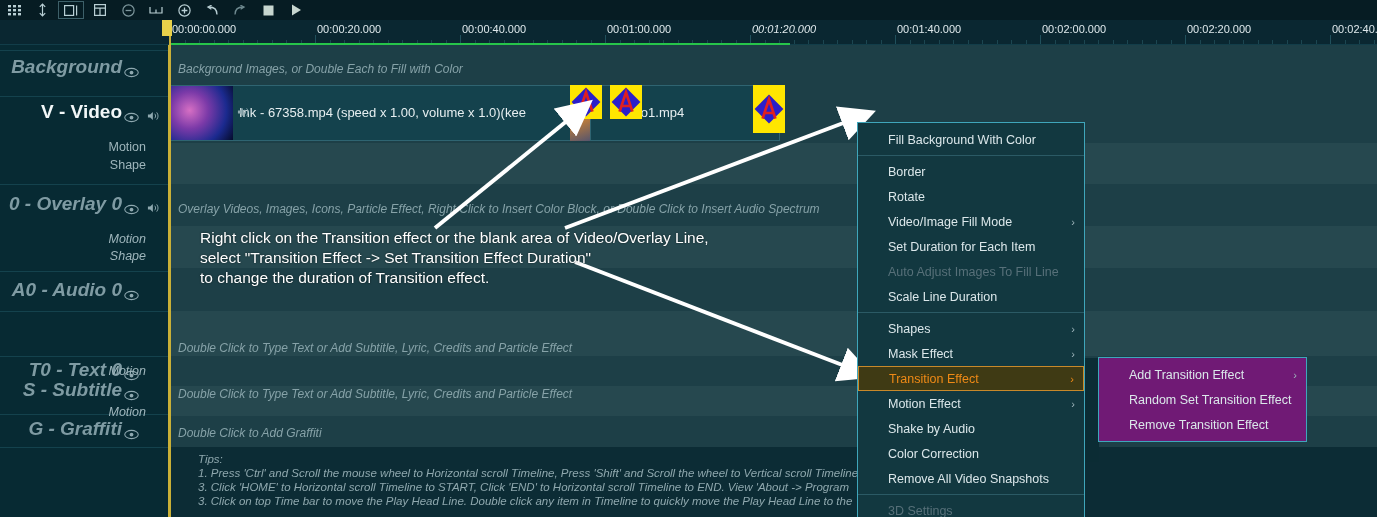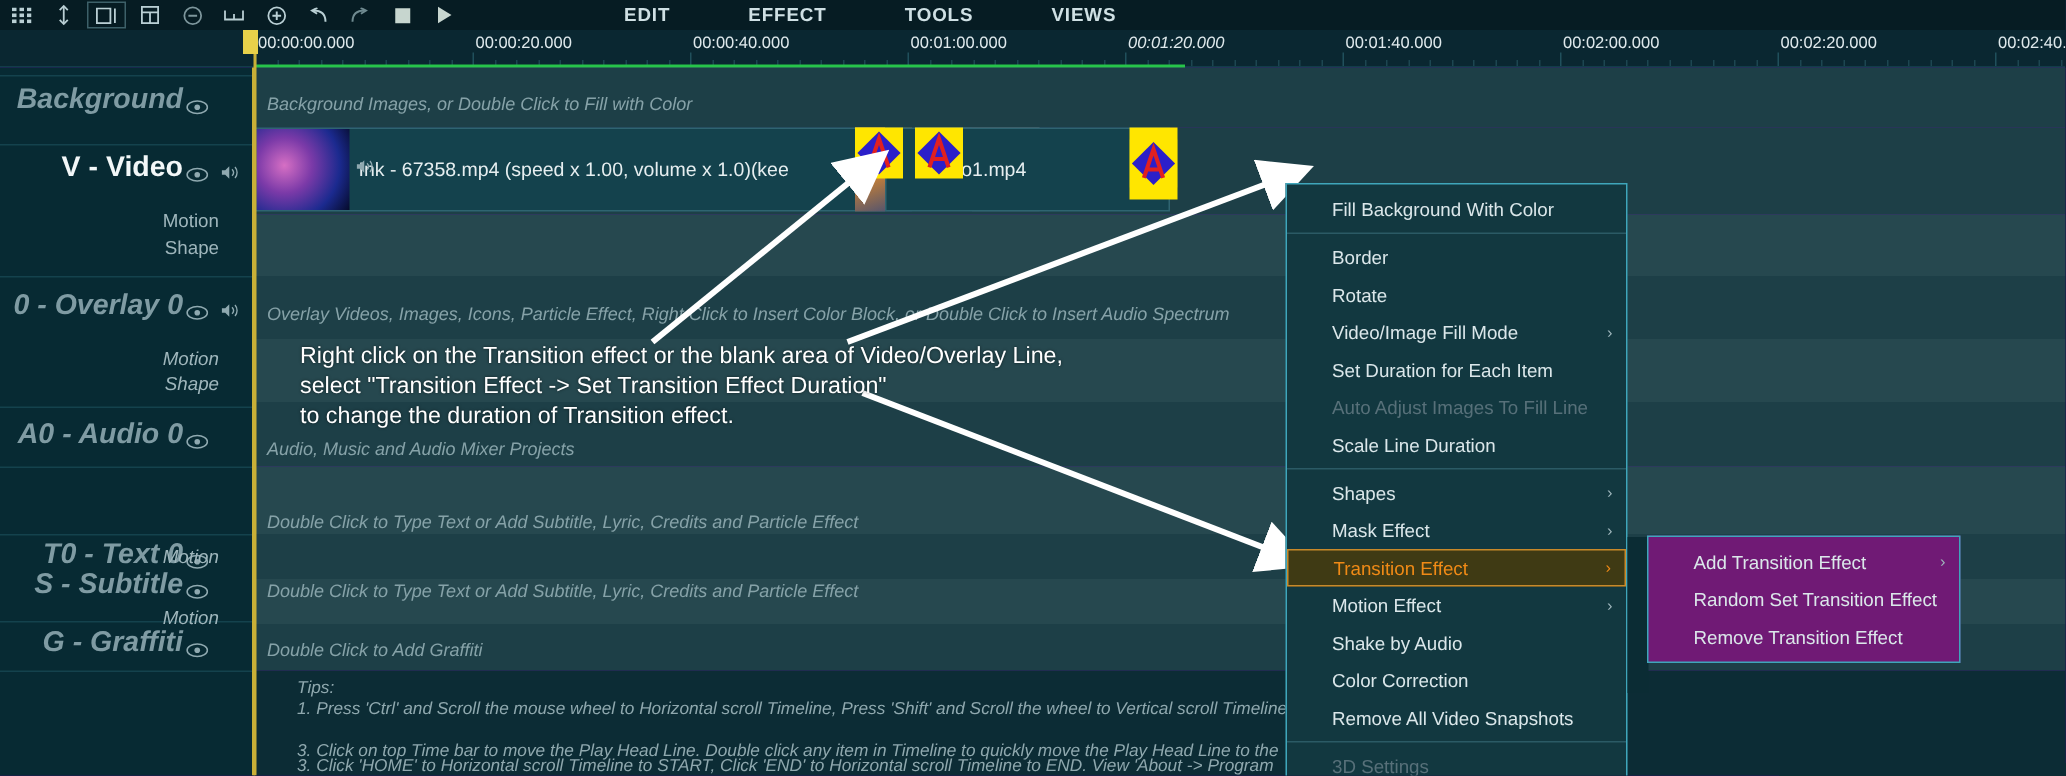--- a/index.html
+++ b/index.html
@@ -23,21 +23,21 @@
 
   
   .ruler{position:absolute;left:0;top:20px;width:1377px;height:25px;
          background:#0a2731;border-bottom:1px solid #103844;overflow:hidden;}
   .tick-label{position:absolute;top:3px;color:#dfe9ec;font-size:11px;white-space:nowrap;}
   .tick-div{position:absolute;top:15px;width:1px;height:10px;background:#20505c;}
   .minor{position:absolute;top:20px;width:1px;height:5px;background:#1c4651;}
   .ruler-base{position:absolute;left:0;bottom:0;width:1377px;height:1px;background:#123d49;}
 
   
-  .body{position:absolute;left:0;top:45px;width:1377px;height:472px;background:#4c1d95;}
+  .body{position:absolute;left:0;top:45px;width:1377px;height:472px;background:#000000;}
   .headers{position:absolute;left:0;top:0;width:168px;height:472px;background:#072a33;
            border-right:2px solid #c9b037;}
   .tracks{position:absolute;left:170px;top:0;width:1207px;height:472px;}
   .rowline{position:absolute;left:0;width:168px;height:1px;background:#14424d;}
 
   .hdr-label{position:absolute;right:46px;color:#7f9ba3;font-style:italic;font-weight:bold;
              font-size:19px;white-space:nowrap;text-align:right;}
   .hdr-label.bright{color:#f2f7f8;font-style:normal;}
   .hdr-sub{position:absolute;right:22px;color:#9fb6bc;font-size:12.5px;white-space:nowrap;}
   .hdr-sub.it{font-style:italic;}
@@ -164,26 +164,20 @@
         <div class="tb-ico">
           <svg width="11" height="11" viewBox="0 0 11 11">
             <rect x="0.5" y="0.5" width="10" height="10" fill="#c7d6cf"></rect>
           </svg>
         </div>
         <div class="tb-ico">
           <svg width="11" height="12" viewBox="0 0 11 12">
             <path d="M1 0.5 L10 6 L1 11.5 z" fill="#c7d6cf"></path>
           </svg>
         </div>
-      </div>
-    <div class="tb-menus" id="tb-menus">
-        <div class="tb-menu">EDIT</div>
-        <div class="tb-menu">EFFECT</div>
-        <div class="tb-menu">TOOLS</div>
-        <div class="tb-menu">VIEWS</div>
       </div>
   </div>
 
   <div class="ruler">
     <div id="ruler-ticks">
         <div class="tick-label" style="left: 172px;">00:00:00.000</div>
         <div class="tick-div" style="left: 170px;"></div>
         <div class="minor" style="left: 184.5px;"></div>
         <div class="minor" style="left: 199px;"></div>
         <div class="minor" style="left: 213.5px;"></div>
@@ -346,23 +340,22 @@
         <div class="trk c" style="top: 40px; height: 58px;"></div>
         <div class="trk b" style="top: 98px; height: 41px;"></div>
         <div class="trk c" style="top: 139px; height: 42px;"></div>
         <div class="trk b" style="top: 181px; height: 42px;"></div>
         <div class="trk c" style="top: 223px; height: 43px;"></div>
         <div class="trk b" style="top: 266px; height: 45px;"></div>
         <div class="trk c" style="top: 311px; height: 30px;"></div>
         <div class="trk b" style="top: 341px; height: 30px;"></div>
         <div class="trk c" style="top: 371px; height: 31px;"></div>
         <div class="trk d" style="top: 402px; height: 70px;"></div>
-        <div class="trk-hint" style="top: 17px;">Background Images, or Double Click to Fill with Color</div>
+        <div class="trk-hint" style="top: 17px;">Background Images, or Double Each to Fill with Color</div>
         <div class="trk-hint" style="top: 157px;">Overlay Videos, Images, Icons, Particle Effect, Right Click to Insert Color Block, or Double Click to Insert Audio Spectrum</div>
-        <div class="trk-hint" style="top: 247px;">Audio, Music and Audio Mixer Projects</div>
         <div class="trk-hint" style="top: 296px;">Double Click to Type Text or Add Subtitle, Lyric, Credits and Particle Effect</div>
         <div class="trk-hint" style="top: 342px;">Double Click to Type Text or Add Subtitle, Lyric, Credits and Particle Effect</div>
         <div class="trk-hint" style="top: 381px;">Double Click to Add Graffiti</div>
         <div class="clip" style="left: 0px; top: 40px; width: 420px; height: 56px;">
           <div class="thumb" style="left:0;width:62px;background:radial-gradient(circle at 30% 45%,#d66fc4 0%,#7b3aa8 35%,#1b2a8f 70%,#050b2a 100%);"></div>
           <span class="clip-label" style="left:68px;top:19px;">Ink - 67358.mp4  (speed x 1.00, volume x 1.0)(kee</span>
         </div>
         <span class="spk" style="left: 67px; top: 59px;"><svg viewBox="0 0 14 12" width="13" height="12">
             <path d="M1 4.3 H3.4 L6.3 1.6 V10.4 L3.4 7.7 H1 z" fill="#8fa9b0"></path>
             <path d="M8.3 3.6 C9.6 5 9.6 7 8.3 8.4" fill="none" stroke="#8fa9b0" stroke-width="1"></path>
@@ -421,21 +414,21 @@
 
   <div id="annot-block">
       <div class="annot" style="left: 200px; top: 228px;">Right click on the Transition effect or the blank area of Video/Overlay Line,</div>
       <div class="annot" style="left: 200px; top: 248px;">select "Transition Effect -&gt; Set Transition Effect Duration"</div>
       <div class="annot" style="left: 200px; top: 268px;">to change the duration of Transition effect.</div>
     </div>
 
   <div id="tips-block">
       <div class="tips" style="top: 452px;">Tips:</div>
       <div class="tips" style="top: 466px;">1. Press 'Ctrl' and Scroll the mouse wheel to Horizontal scroll Timeline, Press 'Shift' and Scroll the wheel to Vertical scroll Timeline</div>
-      <div class="tips" style="top: 504px;">3. Click 'HOME' to Horizontal scroll Timeline to START, Click 'END' to Horizontal scroll Timeline to END. View 'About -&gt; Program</div>
+      <div class="tips" style="top: 480px;">3. Click 'HOME' to Horizontal scroll Timeline to START, Click 'END' to Horizontal scroll Timeline to END. View 'About -&gt; Program</div>
       <div class="tips" style="top: 494px;">3. Click on top Time bar to move the Play Head Line. Double click any item in Timeline to quickly move the Play Head Line to the</div>
     </div>
 
   <div class="menu" style="left:857px;top:122px;width:228px;" id="ctx-menu">
       <div class="mi">
         <span>Fill Background With Color</span>
       </div>
       <div class="sep"></div>
       <div class="mi">
         <span>Border</span>

